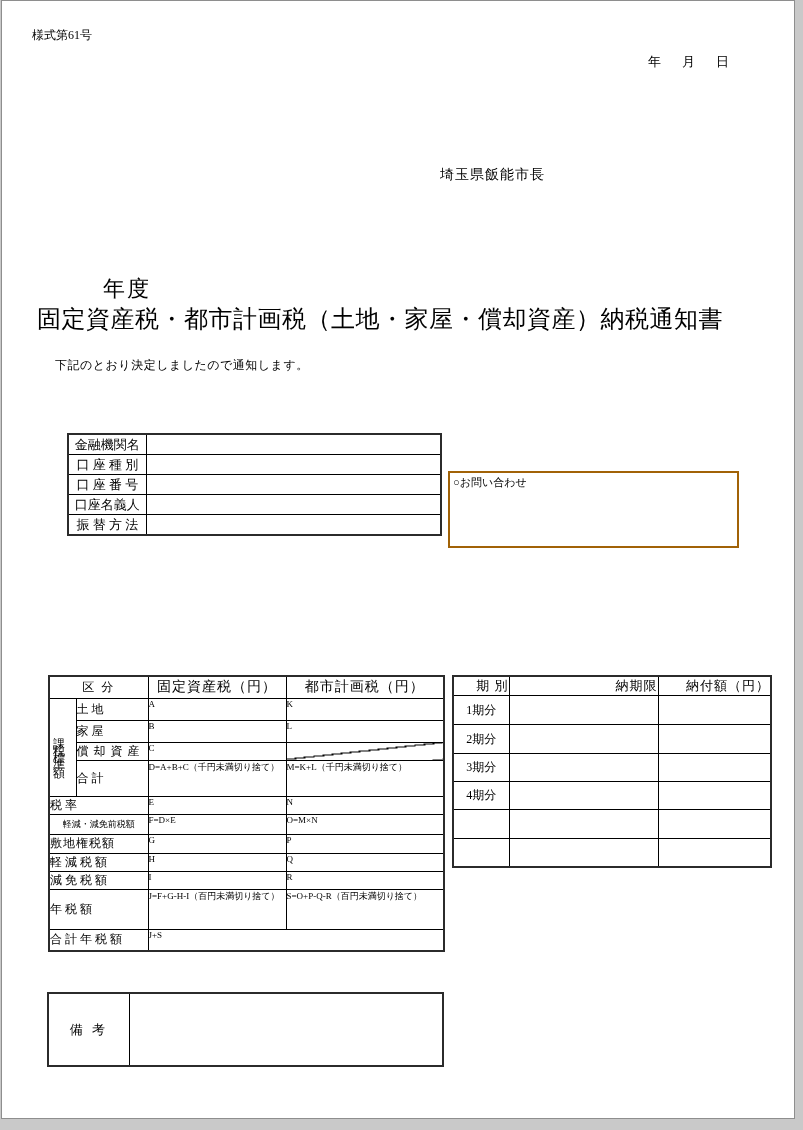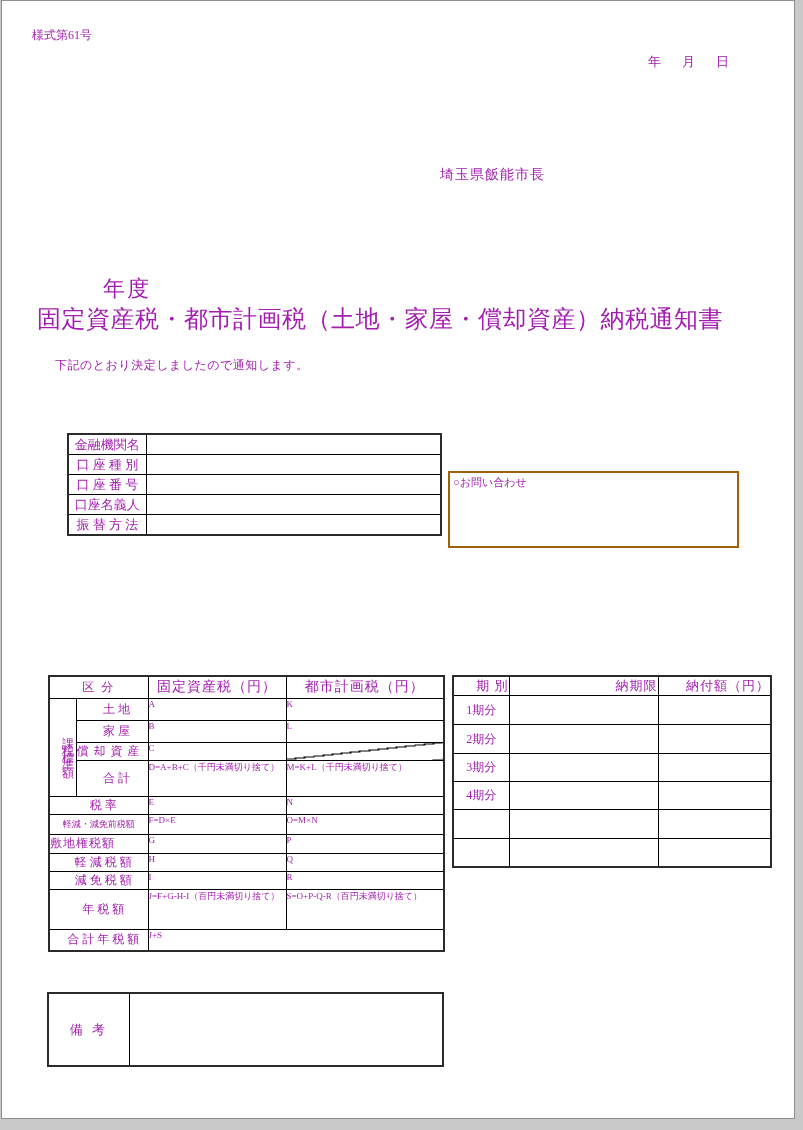--- a/index.html
+++ b/index.html
@@ -1,20 +1,20 @@
 <!DOCTYPE html>
 <html><head>
 <meta charset="utf-8">
 <style>
   html,body { margin:0; padding:0; }
   .stage {
     position:relative; width:803px; height:1130px;
     background:#c9c9c9; overflow:hidden;
     font-family:"Liberation Serif","DejaVu Serif",serif;
-    color:#a21caf;
+    color:#000000;
   }
   .page {
     position:absolute; left:1px; top:0; width:794px; height:1119px;
     background:#ffffff; border:1px solid #8e8e8e; box-sizing:border-box;
   }
   .abs { position:absolute; }
 
   
   table.doc {
     position:absolute; border-collapse:collapse; table-layout:fixed;
@@ -50,21 +50,21 @@
   .inquiry-box {
     left:448px; top:471px; width:291px; height:77px;
     border:2px solid #a16207; box-sizing:border-box; background:#fff;
   }
   .inquiry-box span { display:block; padding:2px 3px; font-size:11px; }
 
   
   .tax-table { left:48px; top:675px; width:395px; }
   .tax-table td.hdr { text-align:center; vertical-align:middle; font-size:12px; letter-spacing:2px; }
   .tax-table td.hdr-big { text-align:center; vertical-align:middle; font-size:14px; letter-spacing:1px; }
-  .tax-table td.sub { text-align:center; vertical-align:middle; font-size:12px;padding-left:9px; }
+  .tax-table td.sub { text-align:left; vertical-align:middle; font-size:12px; }
   .tax-table td.sub-sm { text-align:center; vertical-align:middle; font-size:9px; }
   .tax-table td.sub-md { text-align:left; vertical-align:middle; font-size:12px; letter-spacing:1px; }
   .vert-wrap {
     writing-mode:vertical-rl; text-orientation:upright;
     font-size:12px; letter-spacing:7px; margin:0 auto; display:inline-block;
   }
   td.diag {
     background-image:linear-gradient(to bottom right,
       transparent calc(50% - 0.6px), #000 calc(50% - 0.6px),
       #000 calc(50% + 0.6px), transparent calc(50% + 0.6px));

